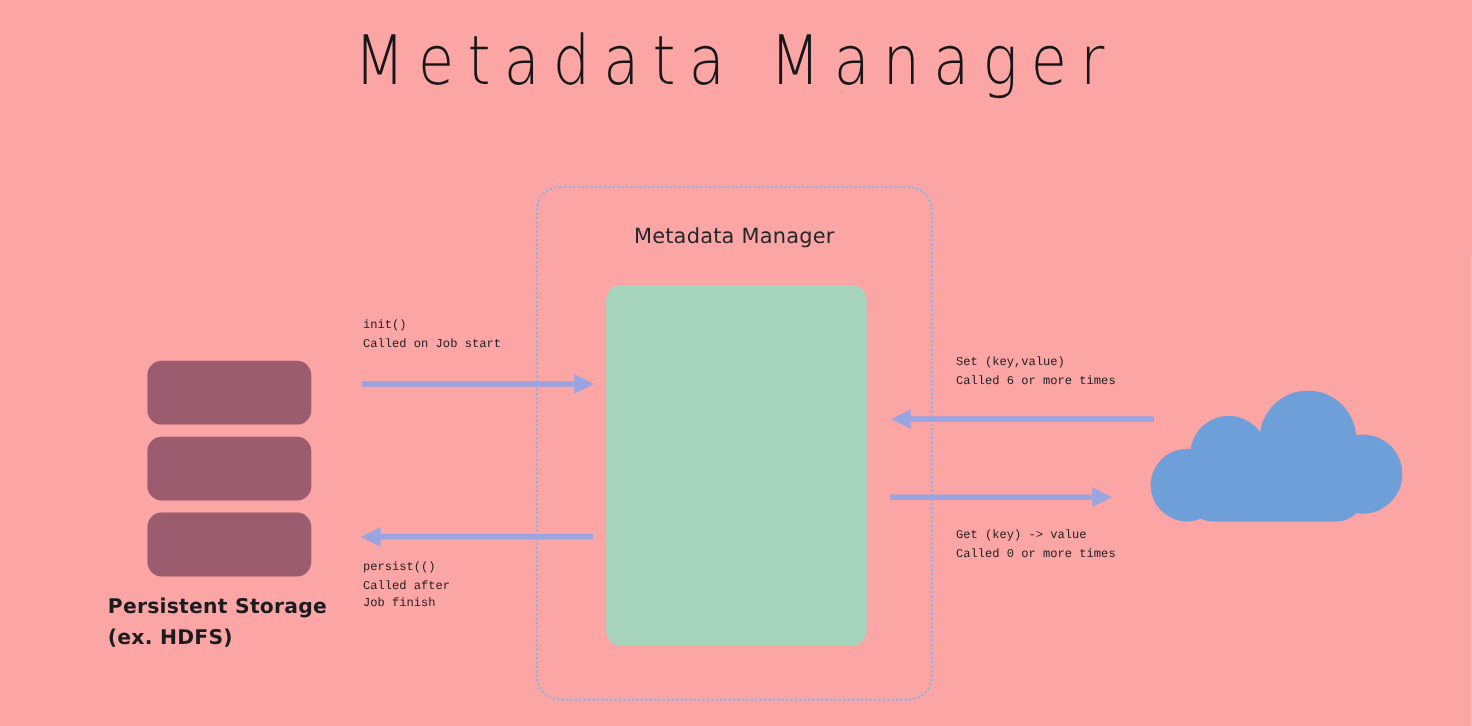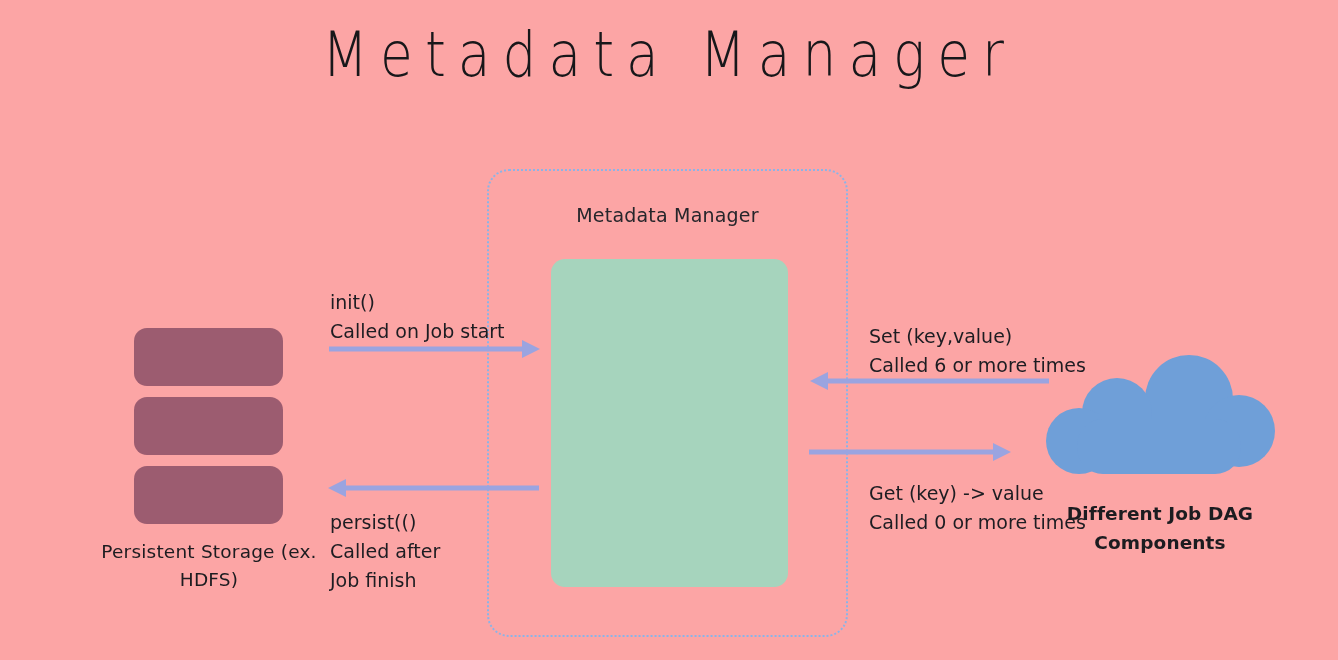--- a/index.html
+++ b/index.html
@@ -47,23 +47,22 @@
   }
   .db-slab.s1 { top: 328px; }
   .db-slab.s2 { top: 397px; }
   .db-slab.s3 { top: 466px; }
 
   .storage-caption {
     position: absolute;
     left: 98px;
     top: 538px;
     width: 222px;
-    text-align: center;
     font-size: 18.5px;
-    font-weight: normal;
+    font-weight: bold;
     color: #1c1c20;
     line-height: 1.52;
     letter-spacing: 0.2px;
   }
 
   
   .mm-container {
     position: absolute;
     left: 487px;
     top: 169px;
@@ -130,24 +129,25 @@
 
   
   .arrow-svg {
     position: absolute;
     overflow: visible;
   }
 
   
   .edge-label {
     position: absolute;
-    font-size: 19px;
+    font-size: 11px;
     color: #1d1d22;
     line-height: 1.52;
     white-space: pre-line;
+    font-family: Liberation Mono, monospace;
   }
   .lbl-init    { left: 330px; top: 288px; }
   .lbl-persist { left: 330px; top: 508px; }
   .lbl-set     { left: 869px; top: 322px; }
   .lbl-get     { left: 869px; top: 479px; }
 </style>
 </head>
 <body>
 
 <div id="canvas">
@@ -170,22 +170,20 @@
 
   <svg class="cloud" viewBox="0 0 232 122" xmlns="http://www.w3.org/2000/svg">
     <g fill="#6f9fd8">
       <circle cx="146" cy="44" r="44"></circle>
       <circle cx="74" cy="58" r="35"></circle>
       <circle cx="196" cy="76" r="36"></circle>
       <circle cx="36" cy="86" r="33"></circle>
       <rect x="34" y="64" width="164" height="55" rx="26"></rect>
     </g>
   </svg>
-  <div class="cloud-caption">Different Job
-DAG Components</div>
 
   <svg class="arrow-svg" style="left:328px; top:338px; width:216px; height:22px;" viewBox="0 0 216 22" xmlns="http://www.w3.org/2000/svg">
     <line x1="1" y1="11" x2="196" y2="11" stroke="#9aa4e0" stroke-width="5"></line>
     <polygon points="194,2 212,11 194,20" fill="#9aa4e0"></polygon>
   </svg>
   <div class="edge-label lbl-init">init()
 Called on Job start</div>
 
   <svg class="arrow-svg" style="left:328px; top:477px; width:212px; height:22px;" viewBox="0 0 212 22" xmlns="http://www.w3.org/2000/svg">
     <line x1="16" y1="11" x2="211" y2="11" stroke="#9aa4e0" stroke-width="5"></line>

